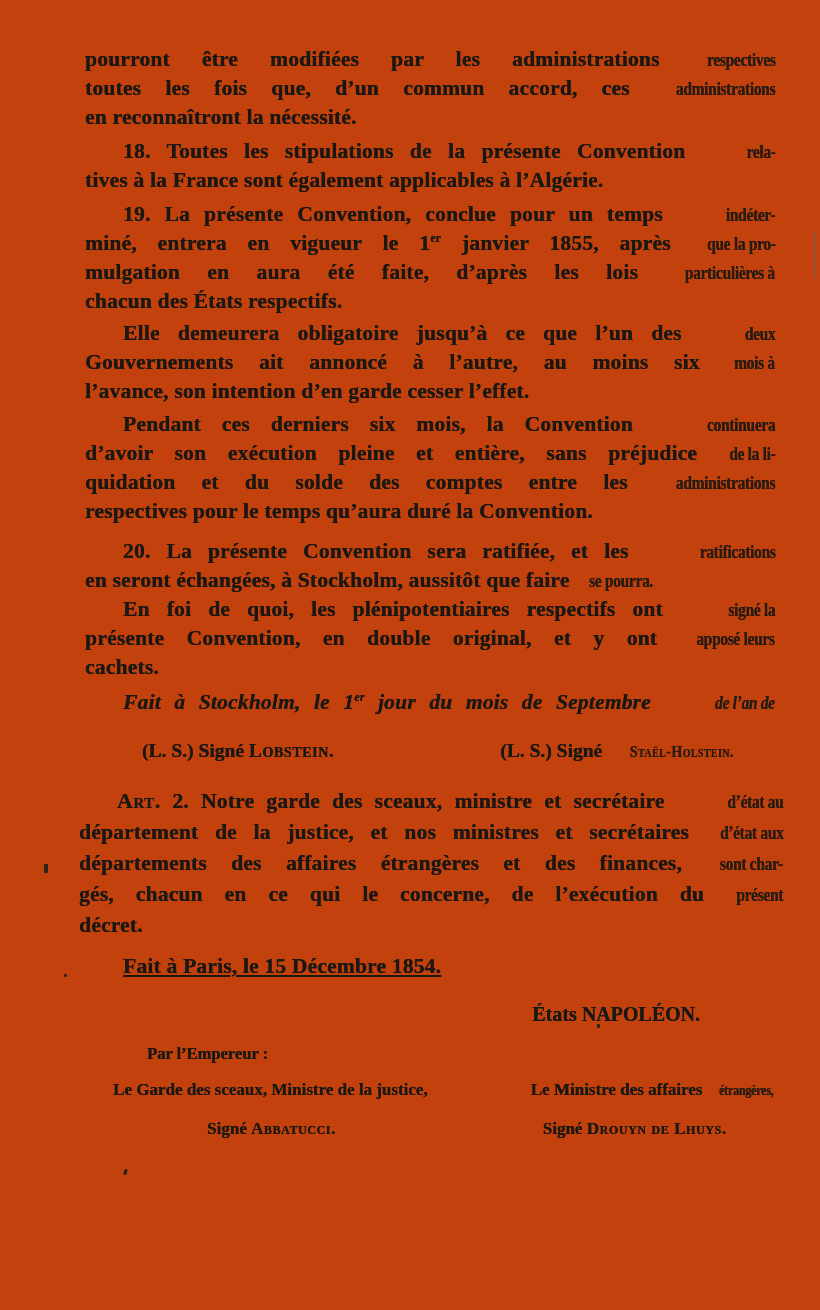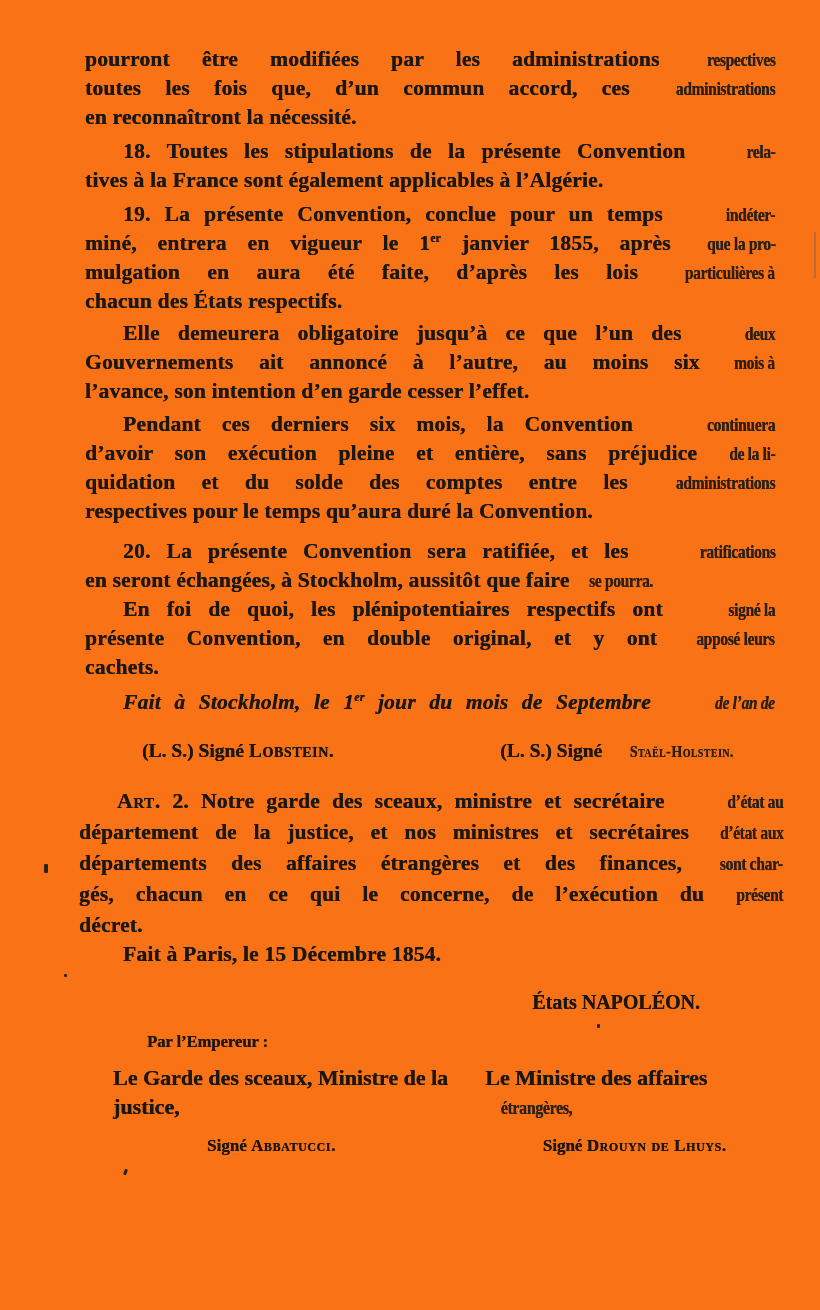--- a/index.html
+++ b/index.html
@@ -1,18 +1,18 @@
 <!DOCTYPE html>
 <html><head>
 <meta charset="utf-8">
 <title>Scanned decree page</title>
 <style>
   html,body{margin:0;padding:0;background:#ffffff;}
   .page{
-    position:relative;width:820px;height:1310px;background:#f97316;overflow:hidden;
+    position:relative;width:820px;height:1310px;background:#c2410c;overflow:hidden;
     font-family:"Liberation Serif","DejaVu Serif",serif;color:#1b1813;font-weight:700;
     -webkit-font-smoothing:antialiased;
   }
   .body-col{padding:45px 45px 0 85px;}
   .para{margin:0;}
   .line{
     font-size:21.5px;line-height:29px;letter-spacing:.2px;
     text-align:justify;text-align-last:justify;
     text-shadow:.3px 0 0 currentColor;
   }
@@ -33,24 +33,24 @@
   [data-name="article-18"]{margin-top:5px;}
   [data-name="article-19"]{margin-top:5px;}
   [data-name="para-duration"]{margin-top:3px;}
   [data-name="para-six-months"]{margin-top:4px;}
   [data-name="article-20"]{margin-top:11px;}
   [data-name="para-en-foi"]{margin-top:0;}
   [data-name="para-fait-stockholm"]{margin-top:6px;font-style:italic;}
   [data-name="signatures-stockholm"]{margin-top:19px;font-size:19.5px;padding:0 42px 0 57px;}
   [data-name="article-2"]{margin-top:20px;margin-left:-6px;margin-right:-8px;}
   [data-name="article-2"] .line{line-height:30px;}
-  [data-name="para-fait-paris"]{}
+  [data-name="para-fait-paris"]{margin-top:12px;text-decoration:underline;}
   [data-name="signature-napoleon"]{margin-top:22px;font-size:20px;padding-right:75px;}
   [data-name="attestation-row"]{margin-top:13px;font-size:16.5px;padding:0 108px 0 62px;}
-  [data-name="titles-row"]{margin-top:7px;font-size:22px;padding:0 2px 0 28px;}
+  [data-name="titles-row"]{margin-top:7px;font-size:17px;padding:0 2px 0 28px;}
   [data-name="signatures-paris"]{margin-top:9px;font-size:17px;padding:0 49px 0 122px;}
 
   
   .speck{position:absolute;background:#2a241d;border-radius:1px;}
 </style>
 </head>
 <body>
 
 <div class="page" data-name="document-page">
   <main class="body-col" data-name="document-body">

